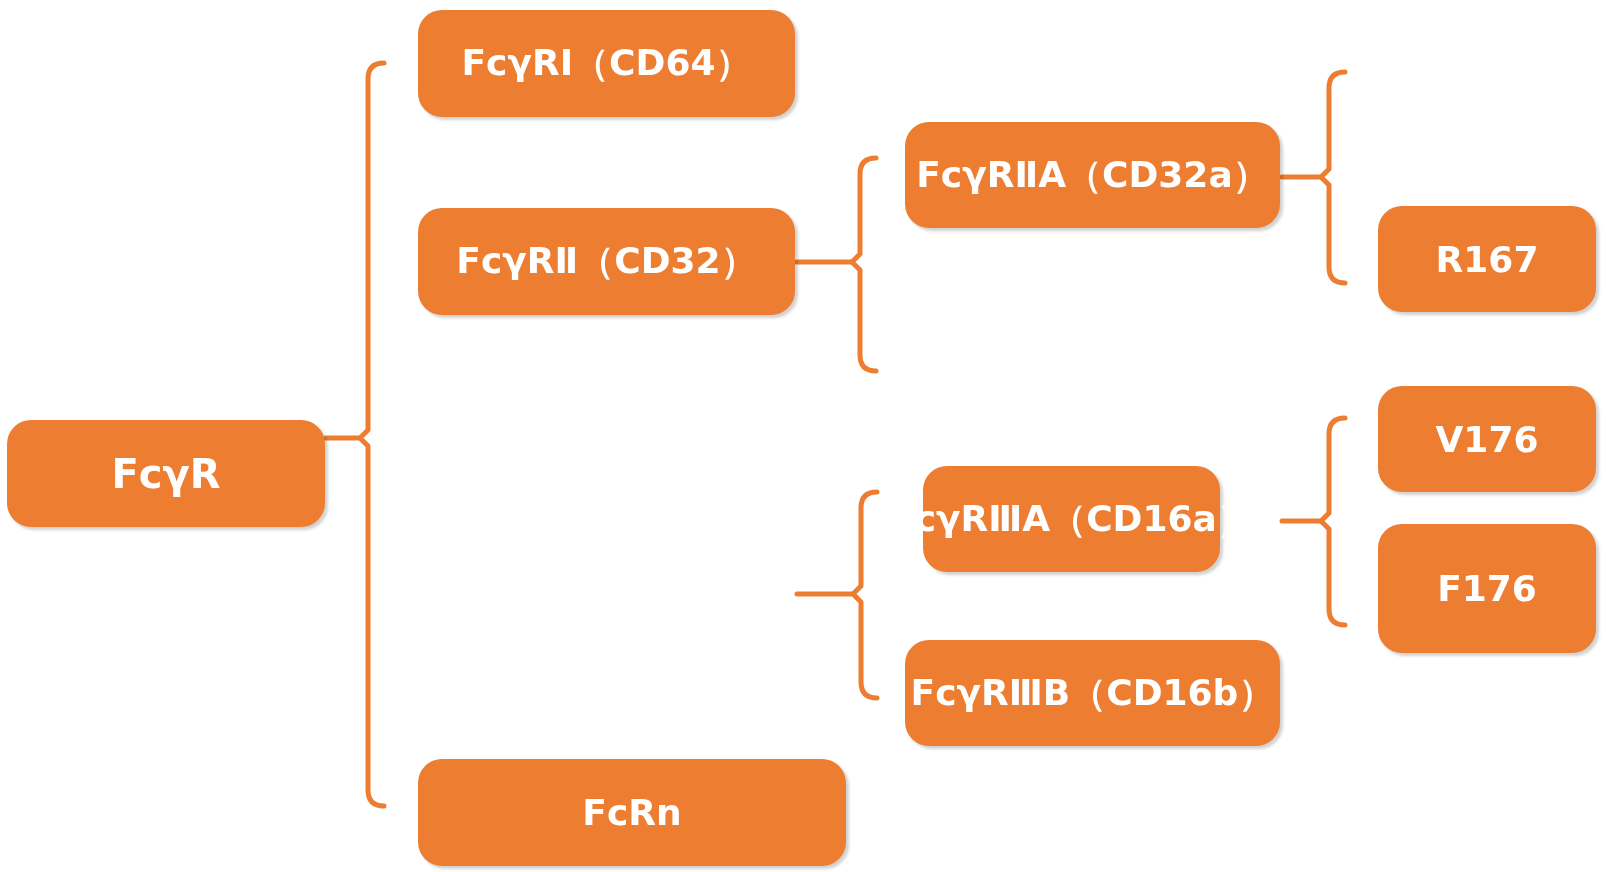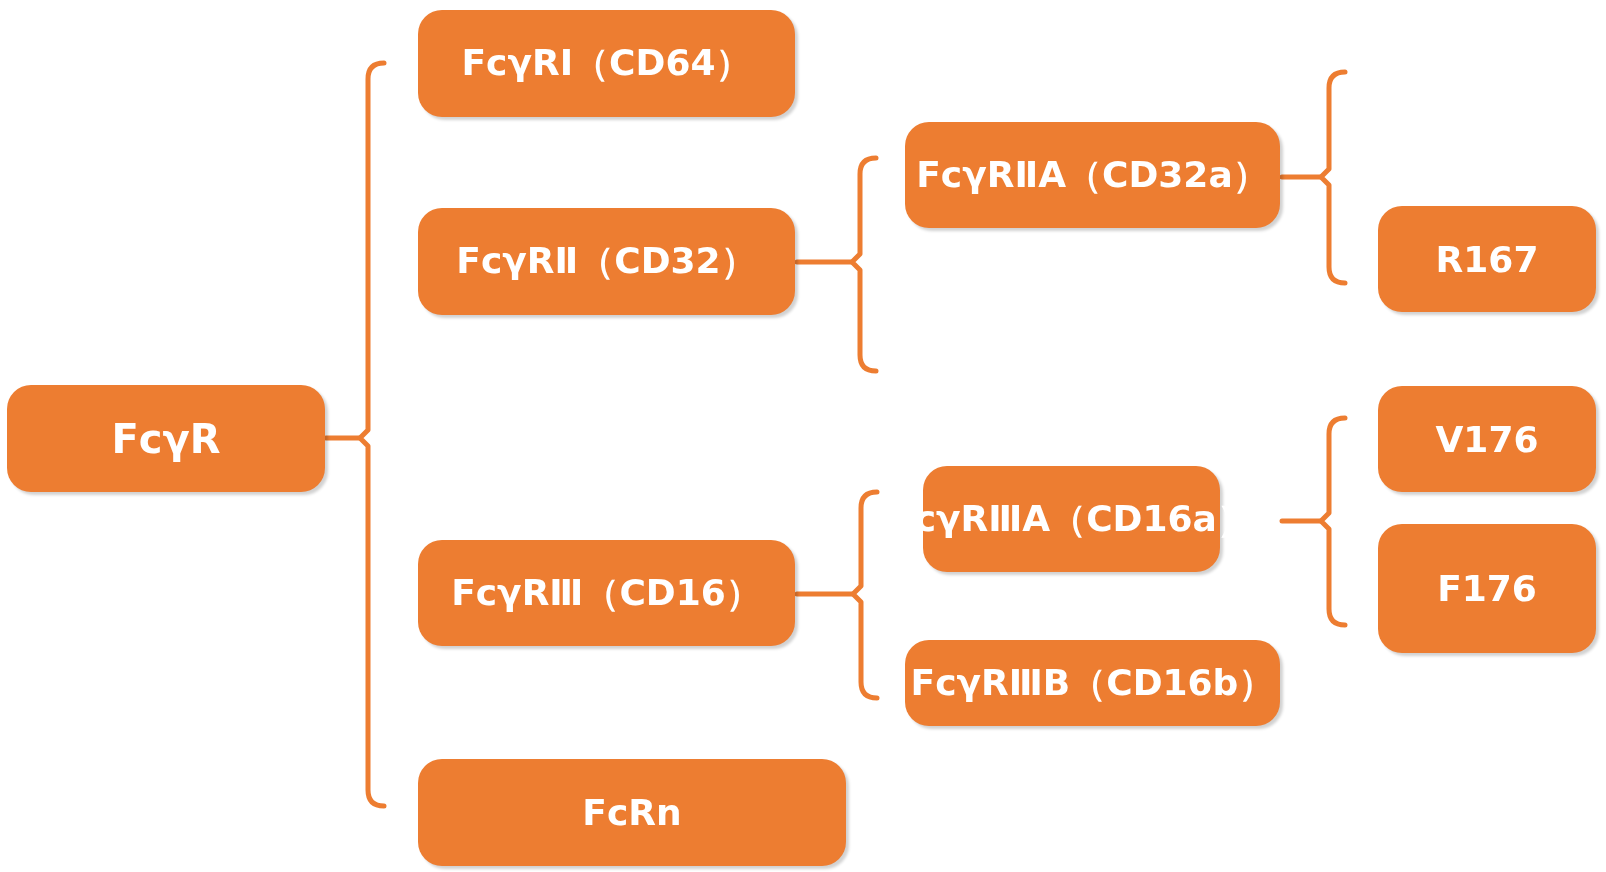--- a/index.html
+++ b/index.html
@@ -30,21 +30,21 @@
     background:var(--accent-color);
     color:var(--node-text-color);
     border-radius:24px;
     display:flex;align-items:center;justify-content:center;
     font-weight:bold;
     font-size:36px;
     box-shadow:3px 3px 3px rgba(0,0,0,0.18);
     white-space:nowrap;
     box-sizing:border-box;
   }
-  .node.root{font-size:40px;}
+  .node.root{font-size:40px;margin-top:35px;}
 </style>
 </head>
 <body>
 
 <div class="canvas">
 
   <svg class="connectors" viewBox="0 0 1606 872" xmlns="http://www.w3.org/2000/svg">
 
     <path d="M 326 438 L 359 438"></path>
     <path d="M 384 63 Q 368 63 368 79 L 368 430 L 360 438 L 368 446 L 368 790 Q 368 806 384 806"></path>
@@ -61,30 +61,29 @@
     <path d="M 1282 521 L 1320 521"></path>
     <path d="M 1345 418 Q 1329 418 1329 434 L 1329 513 L 1321 521 L 1329 529 L 1329 609 Q 1329 625 1345 625"></path>
   </svg>
 
   <div class="node root" style="left:7px;top:385px;width:318px;height:107px">FcγR</div>
 
   <div class="node" style="left:418px;top:10px;width:377px;height:107px">FcγRⅠ（CD64）</div>
 
   <div class="node" style="left:418px;top:208px;width:377px;height:107px">FcγRⅡ（CD32）</div>
 
-  <div class="node" style="left:418px;top:540px;width:377px;height:106px">FcγRⅢ（CD16）</div>
 
   <div class="node" style="left:418px;top:759px;width:428px;height:107px">FcRn</div>
 
   <div class="node" style="left:905px;top:122px;width:375px;height:106px">FcγRⅡA（CD32a）</div>
 
 
   <div class="node" style="left:923px;top:466px;width:297px;height:106px">FcγRⅢA（CD16a）</div>
 
-  <div class="node" style="left:905px;top:640px;width:375px;height:86px">FcγRⅢB（CD16b）</div>
+  <div class="node" style="left:905px;top:640px;width:375px;height:106px">FcγRⅢB（CD16b）</div>
 
 
   <div class="node" style="left:1378px;top:206px;width:218px;height:106px">R167</div>
 
   <div class="node" style="left:1378px;top:386px;width:218px;height:106px">V176</div>
 
   <div class="node" style="left:1378px;top:524px;width:218px;height:129px">F176</div>
 
 </div>
 

